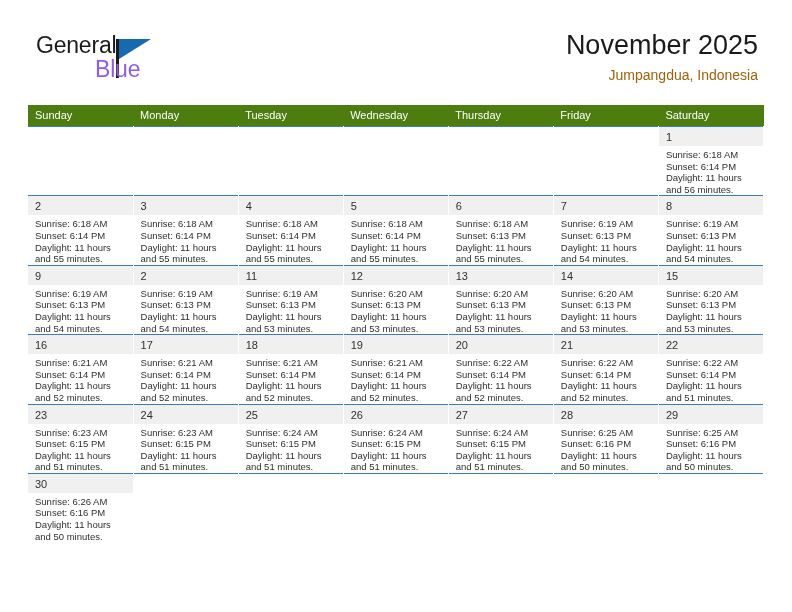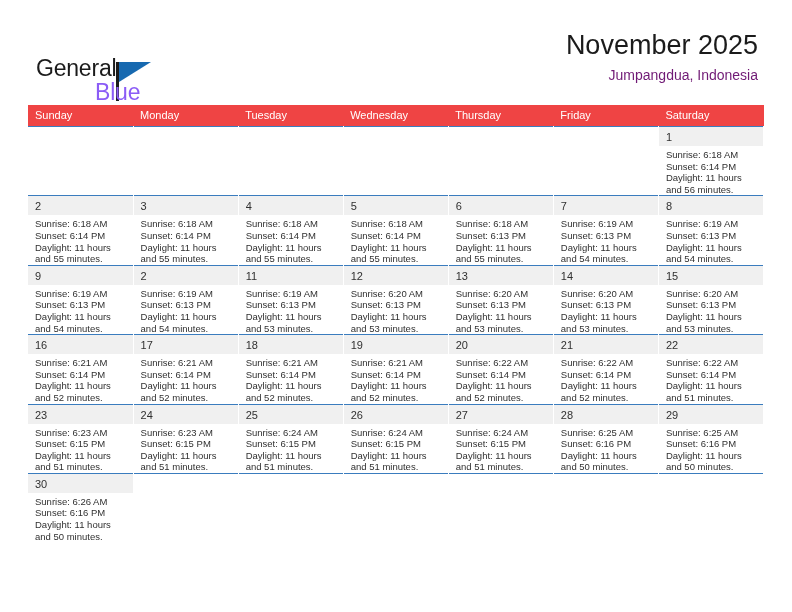--- a/index.html
+++ b/index.html
@@ -28,21 +28,20 @@
     top: 28px;
     right: 28px;
     height: 68px;
   }
   .brand {
     position: absolute;
     left: 8px;
     top: 4px;
     width: 170px;
     height: 58px;
-    margin-top: 23px;
   }
   .brand-general {
     position: absolute;
     left: 0;
     top: 0;
     font-size: 23px;
     letter-spacing: -0.2px;
     color: #1b1b1b;
     font-family: "Liberation Sans", sans-serif;
   }
@@ -81,37 +80,37 @@
     margin-left: 40px;
   }
   .cal-title {
     font-size: 27px;
     color: #1b1b1b;
     line-height: 34px;
     white-space: nowrap;
   }
   .cal-subtitle {
     font-size: 14px;
-    color: #701a75;
+    color: #a16207;
     line-height: 22px;
     margin-top: 2px;
     white-space: nowrap;
   }
 
   
   .calendar {
     position: absolute;
     left: 28px;
     top: 105px;
     width: 736px;
     border-collapse: collapse;
     table-layout: fixed;
   }
   .calendar th {
-    background: #ef4444;
+    background: #4d7c0f;
     color: #ffffff;
     font-size: 11px;
     font-weight: normal;
     text-align: left;
     padding: 4px 0 5px 7px;
     height: 10px;
     border: none;
   }
   .calendar td {
     vertical-align: top;

